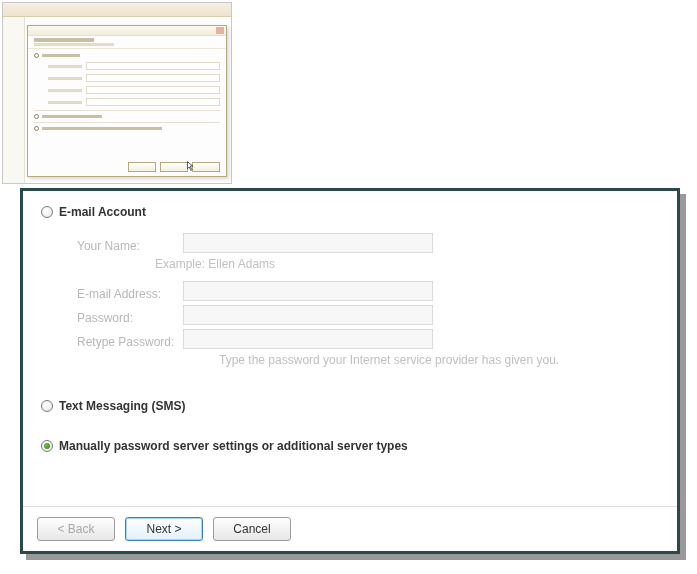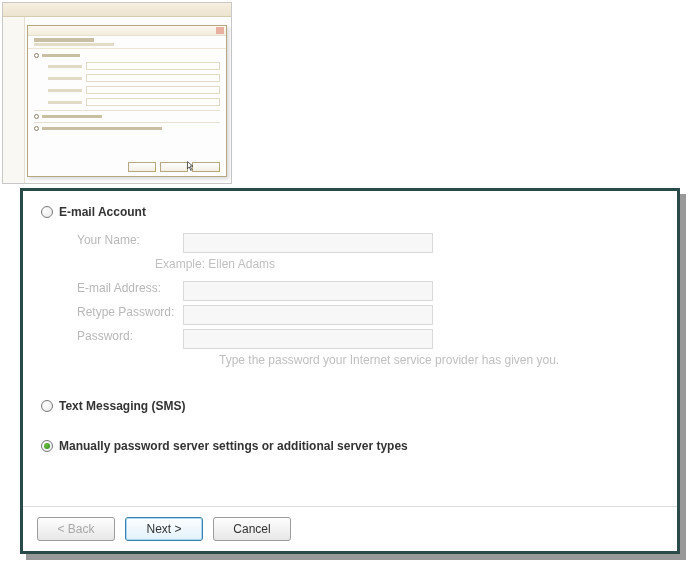--- a/index.html
+++ b/index.html
@@ -116,21 +116,21 @@
     background: radial-gradient(circle at 35% 35%, #fff, #e8e8e8);
     display: flex; align-items:center; justify-content:center;
   }
   .radio.selected::after {
     content:"";
     width:6px;height:6px;border-radius:50%;
     background: radial-gradient(circle at 35% 35%, #6fbf3f, #2e8b1f);
   }
   .opt-label { font-weight: bold; font-size: 12px; color:#333; }
   .form-block { padding: 6px 0 4px 36px; }
-  .form-row { display:flex; align-items:flex-start; margin-bottom:4px; }
+  .form-row { display:flex; align-items:flex-end; margin-bottom:4px; }
   .form-row .flabel { width: 106px; color:#b8b8b8; font-size:12px; }
   .form-row .finputwrap { flex: 0 0 250px; }
   .finput {
     width: 250px; height: 20px;
     border: 1px solid #d9d9d9;
     background: #f7f7f7;
   }
   .fhint { margin: 0 0 10px 78px; color:#c0c0c0; font-size:12px; }
   .fhint.wide { margin-left: 142px; }
   .spacer { height: 18px; }
@@ -241,27 +241,27 @@
         <div class="fhint">Example: Ellen Adams</div>
 
         <div class="form-row">
           <div class="flabel">E-mail Address:</div>
           <div class="finputwrap">
               <div class="finput"></div>
             </div>
         </div>
 
         <div class="form-row">
+          <div class="flabel">Password:</div>
+          <div class="finputwrap">
+              <div class="finput"></div>
+            </div>
+        </div>
+        <div class="form-row">
           <div class="flabel">Retype Password:</div>
-          <div class="finputwrap">
-              <div class="finput"></div>
-            </div>
-        </div>
-        <div class="form-row">
-          <div class="flabel">Password:</div>
           <div class="finputwrap">
               <div class="finput"></div>
             </div>
         </div>
         <div class="fhint wide">Type the password your Internet service provider has given you.</div>
       </div>
 
       <div class="spacer"></div>
 
       <div class="opt-row">

